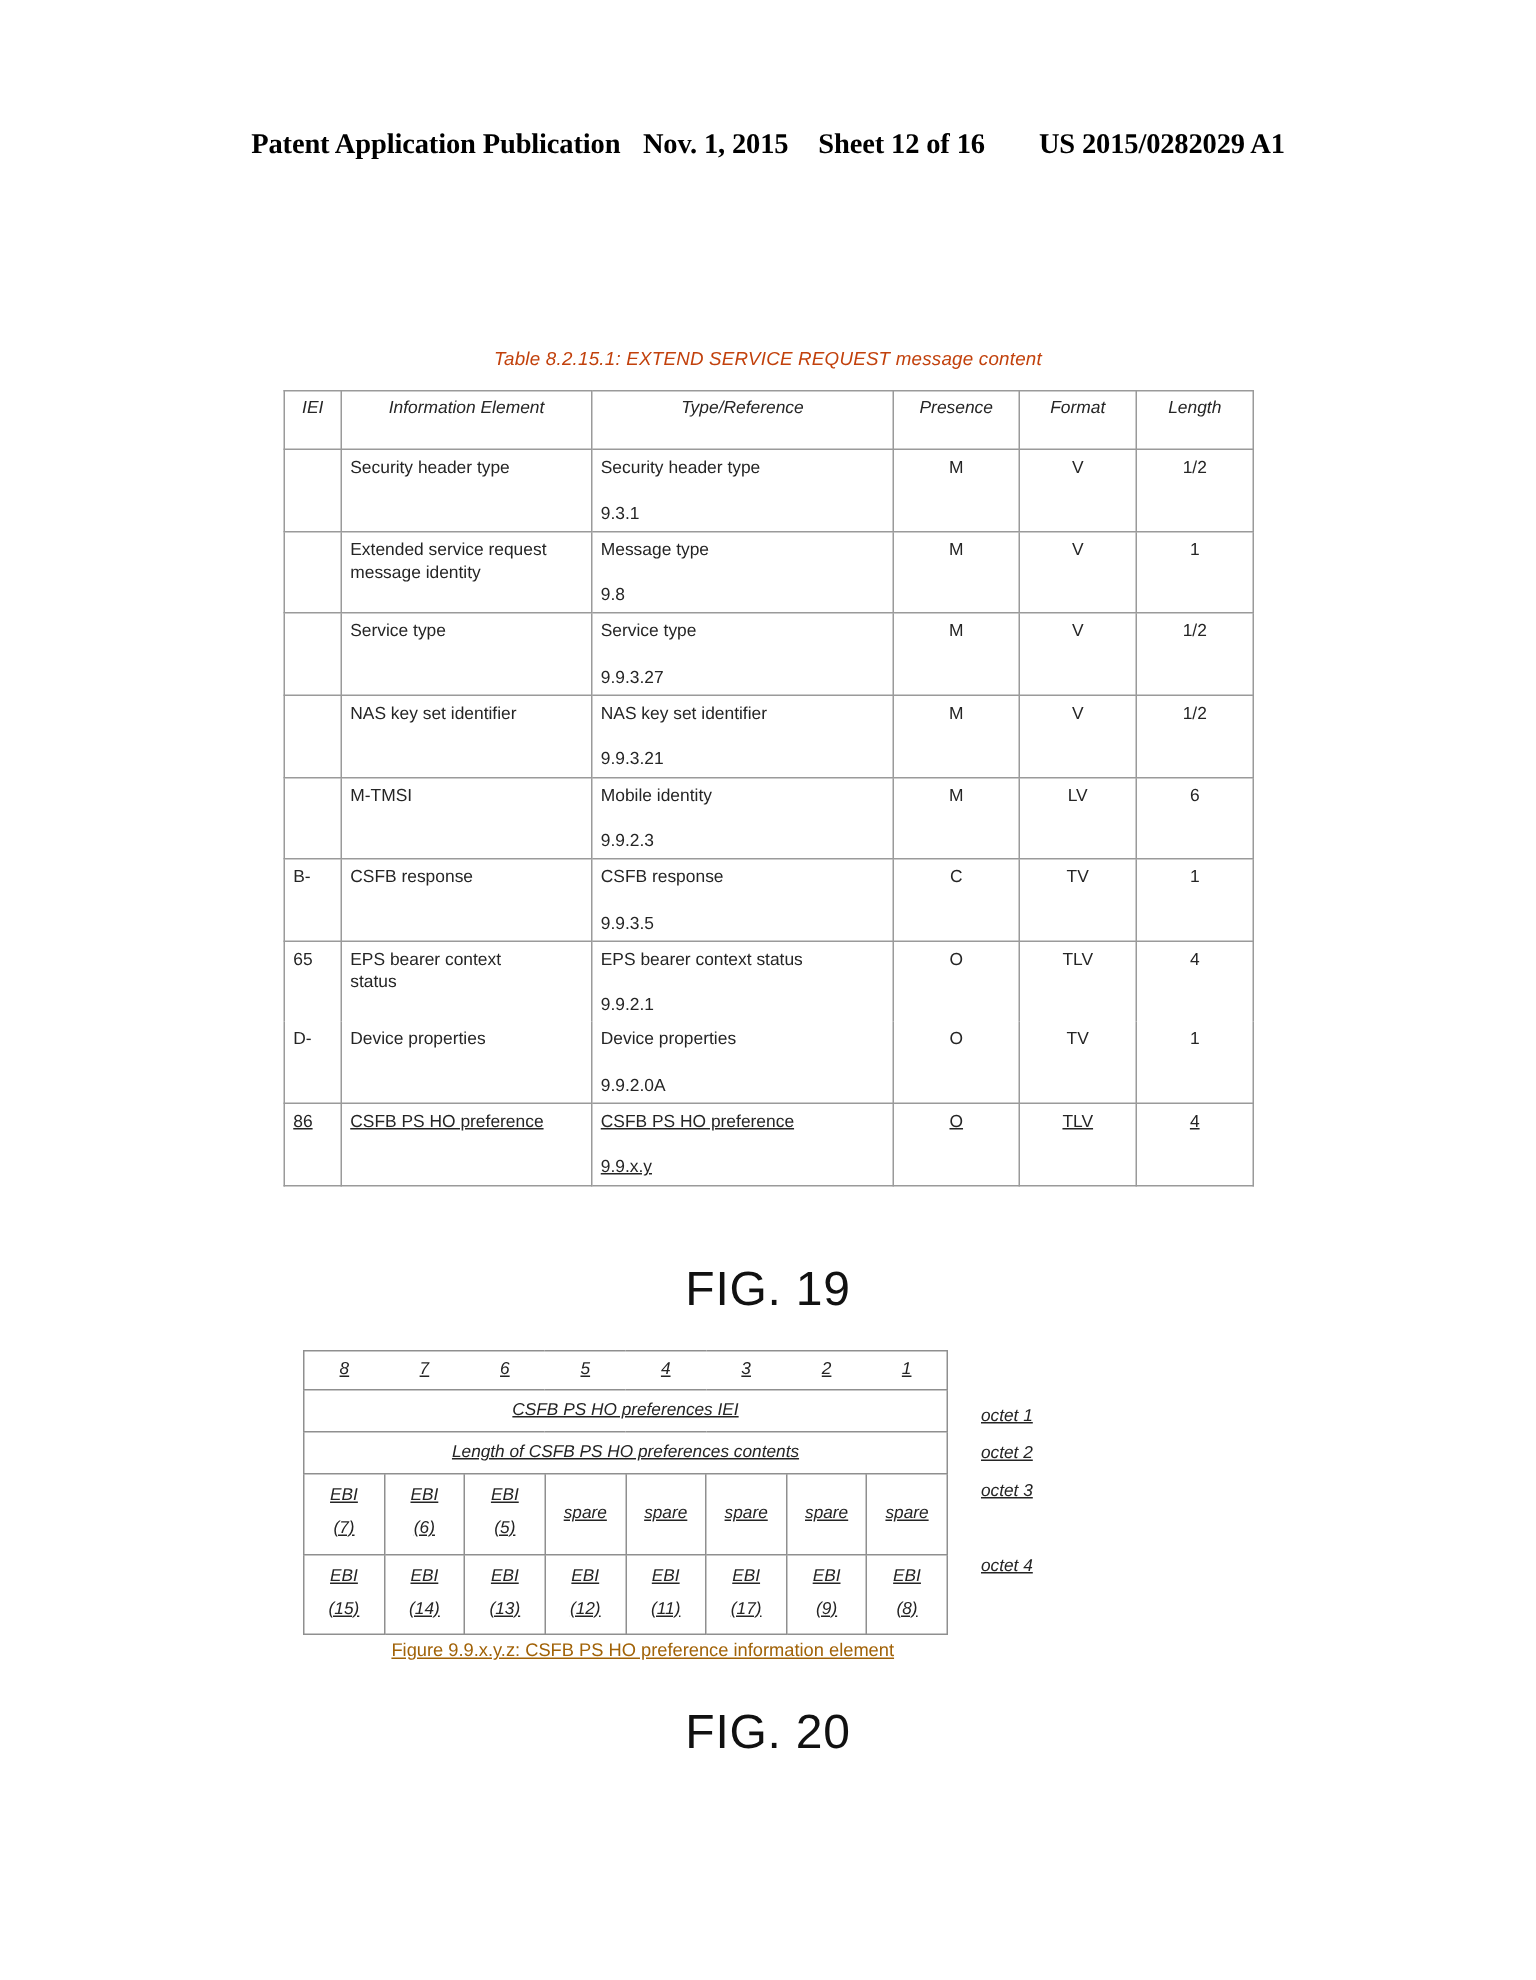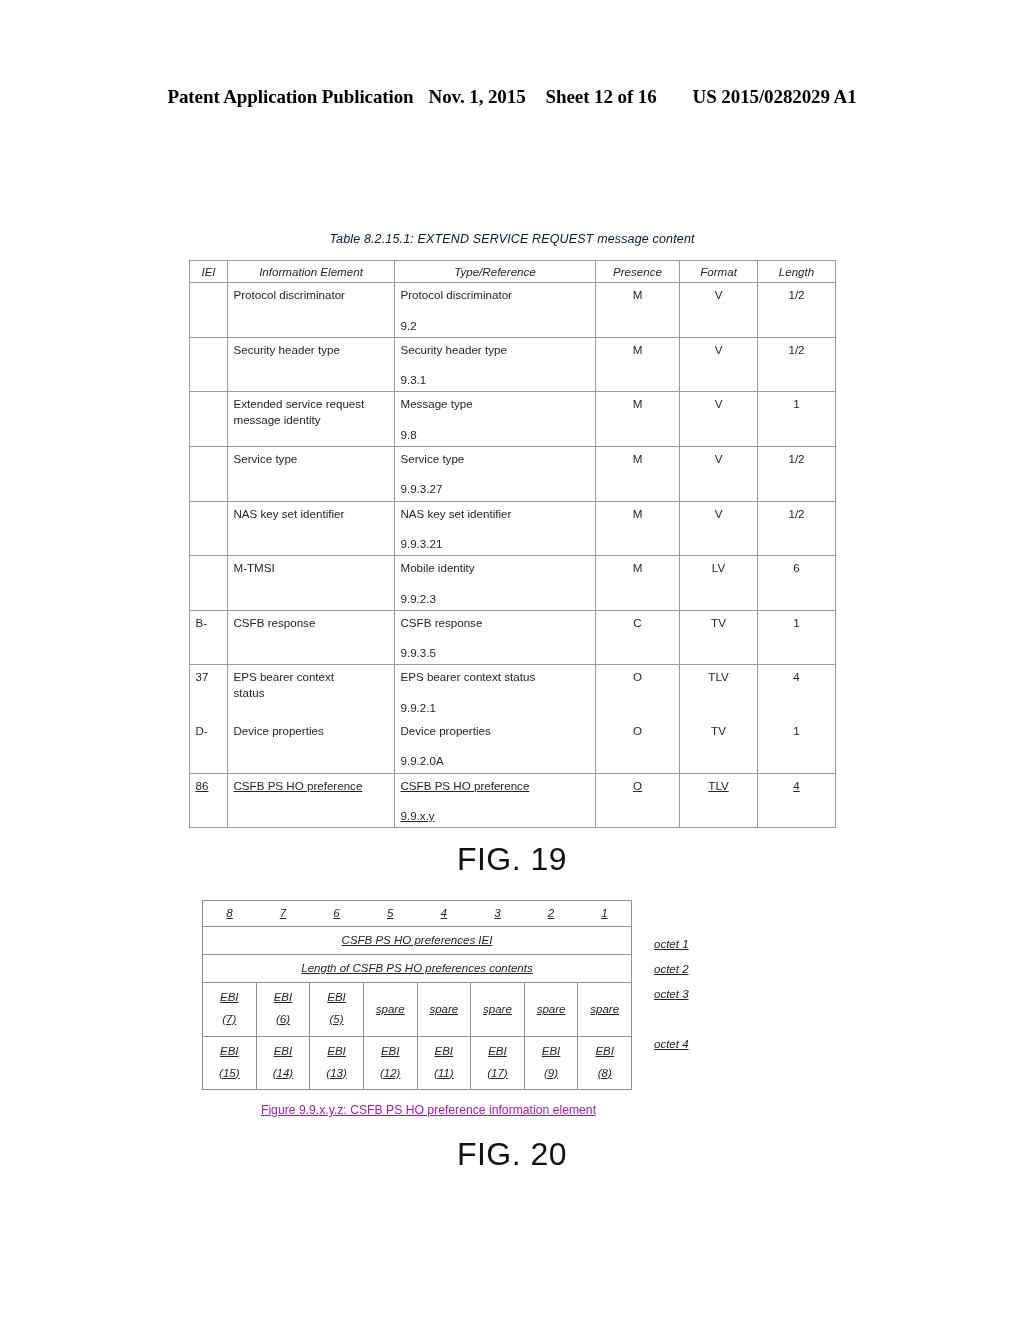--- a/index.html
+++ b/index.html
@@ -42,21 +42,21 @@
   #fig19-block {
     position: absolute;
     top: 232px;
     left: 0;
     width: 1024px;
   }
   #table-caption {
     text-align: center;
     font-style: italic;
     font-size: 12.5px;
-    color: #0f172a;
+    color: #c2410c;
     margin-bottom: 14px;
     letter-spacing: 0.15px;
   }
   table.msg-table {
     border-collapse: collapse;
     width: 646px;
     margin: 0 auto;
     table-layout: fixed;
     font-size: 11.6px;
     color: #252525;
@@ -73,21 +73,21 @@
     border: 1px solid #9a9a9a;
     vertical-align: top;
     padding: 4px 5px 4px 6px;
     line-height: 1.32;
   }
   table.msg-table thead th {
     font-style: italic;
     font-weight: normal;
     text-align: center;
     padding-top: 3px;
-    padding-bottom: 3px;
+    padding-bottom: 20px;
     border-bottom: 1px solid #9a9a9a;
   }
   table.msg-table th.h-iei { text-align: center; }
 
   table.msg-table td.cell-iei   { text-align: left; }
   table.msg-table td.cell-ie    { text-align: left; }
   table.msg-table td.cell-type  { text-align: left; }
   table.msg-table td.cell-pres,
   table.msg-table td.cell-fmt,
   table.msg-table td.cell-len   { text-align: center; }
@@ -187,22 +187,22 @@
   }
   .octet-o1 { top: 38px; }
   .octet-o2 { top: 63px; font-style: italic; }
   .octet-o3 { top: 88px; }
   .octet-o4 { top: 138px; }
 
   #figure-caption {
     width: 857px;
     text-align: center;
     font-size: 12.2px;
-    color: #a21caf;
-    margin-top: 18px;
+    color: #a16207;
+    margin-top: 8px;
     position: absolute;
     top: 185px;
     left: -202px;
   }
 </style>
 </head>
 <body>
 
 <div id="page-header">
   <span class="hdr-pub">Patent Application Publication</span>
@@ -229,31 +229,20 @@
         <th class="h-iei">IEI</th>
         <th>Information Element</th>
         <th>Type/Reference</th>
         <th>Presence</th>
         <th>Format</th>
         <th>Length</th>
       </tr>
     </thead>
     <tbody>
 
-      <tr>
-        <td class="cell-iei"></td>
-        <td class="cell-ie">Protocol discriminator</td>
-        <td class="cell-type">
-          <span class="typewrap">Protocol discriminator</span>
-          <span class="typeref">9.2</span>
-        </td>
-        <td class="cell-pres">M</td>
-        <td class="cell-fmt">V</td>
-        <td class="cell-len">1/2</td>
-      </tr>
 
       <tr>
         <td class="cell-iei"></td>
         <td class="cell-ie">Security header type</td>
         <td class="cell-type">
           <span class="typewrap">Security header type</span>
           <span class="typeref">9.3.1</span>
         </td>
         <td class="cell-pres">M</td>
         <td class="cell-fmt">V</td>
@@ -317,21 +306,21 @@
         <td class="cell-type">
           <span class="typewrap">CSFB response</span>
           <span class="typeref">9.9.3.5</span>
         </td>
         <td class="cell-pres">C</td>
         <td class="cell-fmt">TV</td>
         <td class="cell-len">1</td>
       </tr>
 
       <tr class="no-bottom-border">
-        <td class="cell-iei">37</td>
+        <td class="cell-iei">65</td>
         <td class="cell-ie">
           <span class="ie-two-line">EPS bearer context</span>
           <span class="ie-two-line">status</span>
         </td>
         <td class="cell-type">
           <span class="typewrap">EPS bearer context status</span>
           <span class="typeref">9.9.2.1</span>
         </td>
         <td class="cell-pres">O</td>
         <td class="cell-fmt">TLV</td>

